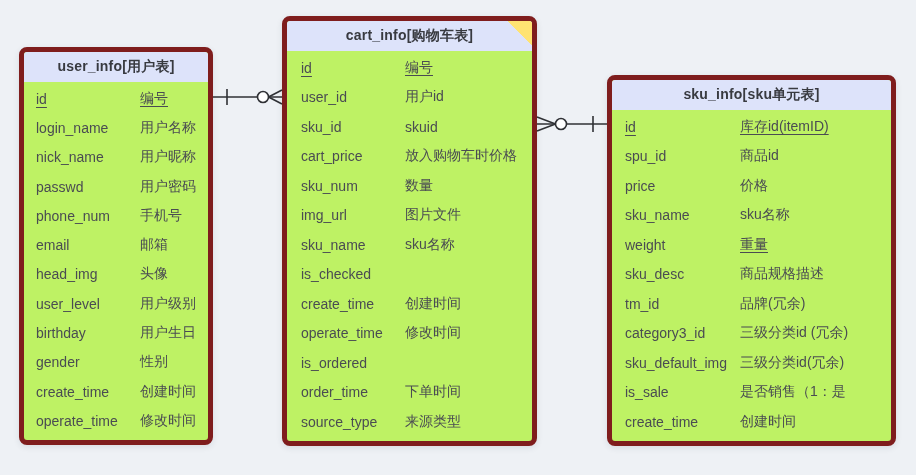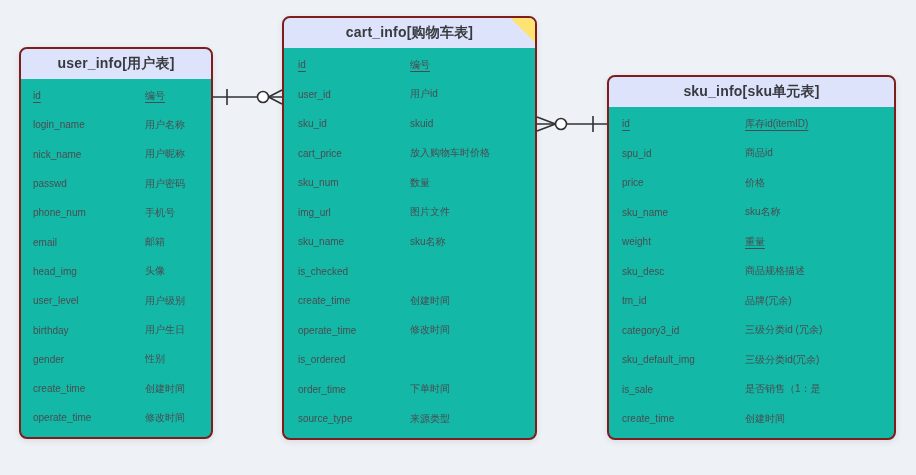--- a/index.html
+++ b/index.html
@@ -7,22 +7,22 @@
   body {
     position: relative;
     background: #eef1f5;
     font-family: "Liberation Sans", "DejaVu Sans", sans-serif;
   }
   .canvas { position: absolute; inset: 0; }
 
   .etable {
     position: absolute;
     left: var(--x); top: var(--y); width: var(--w);
-    background: #14b8a6;
-    border: 2px solid #7f1d1d;
+    background: #bef264;
+    border: 5px solid #7f1d1d;
     border-radius: 8px;
     box-shadow: 0 2px 6px rgba(40,50,70,.10), 0 0 1px rgba(0,0,0,.05);
     overflow: hidden;
   }
   .thead {
     position: relative;
     height: 30px;
     background: #dde3fa;
     display: flex; align-items: center; justify-content: center;
     font-size: 14px; font-weight: 700; color: #383a40;
@@ -31,21 +31,21 @@
   .fold {
     position: absolute; top: 0; right: 0;
     width: 24px; height: 24px;
     background: linear-gradient(to bottom left, #ffe372 50%, #f3d662 52%, rgba(0,0,0,0) 52%);
   }
   .tbody { padding: 2px 0 4px 0; }
   .trow {
     display: flex; align-items: center;
     height: var(--rh);
     padding-left: var(--pl);
-    font-size: 10px; color: #4a4c52; gap: 8px;
+    font-size: 14px; color: #4a4c52;
   }
   .fname { width: var(--ncol); flex: 0 0 var(--ncol); white-space: nowrap; }
   .fcmt  { flex: 1; white-space: nowrap; }
   .u { text-decoration: underline; text-underline-offset: 3px; text-decoration-thickness: 1px; }
 
   svg.rel { position: absolute; overflow: visible; }
   svg.rel line, svg.rel circle, svg.rel path {
     stroke: #2f3135; stroke-width: 1.6; fill: none;
   }
   svg.rel circle { fill: #ffffff; }

